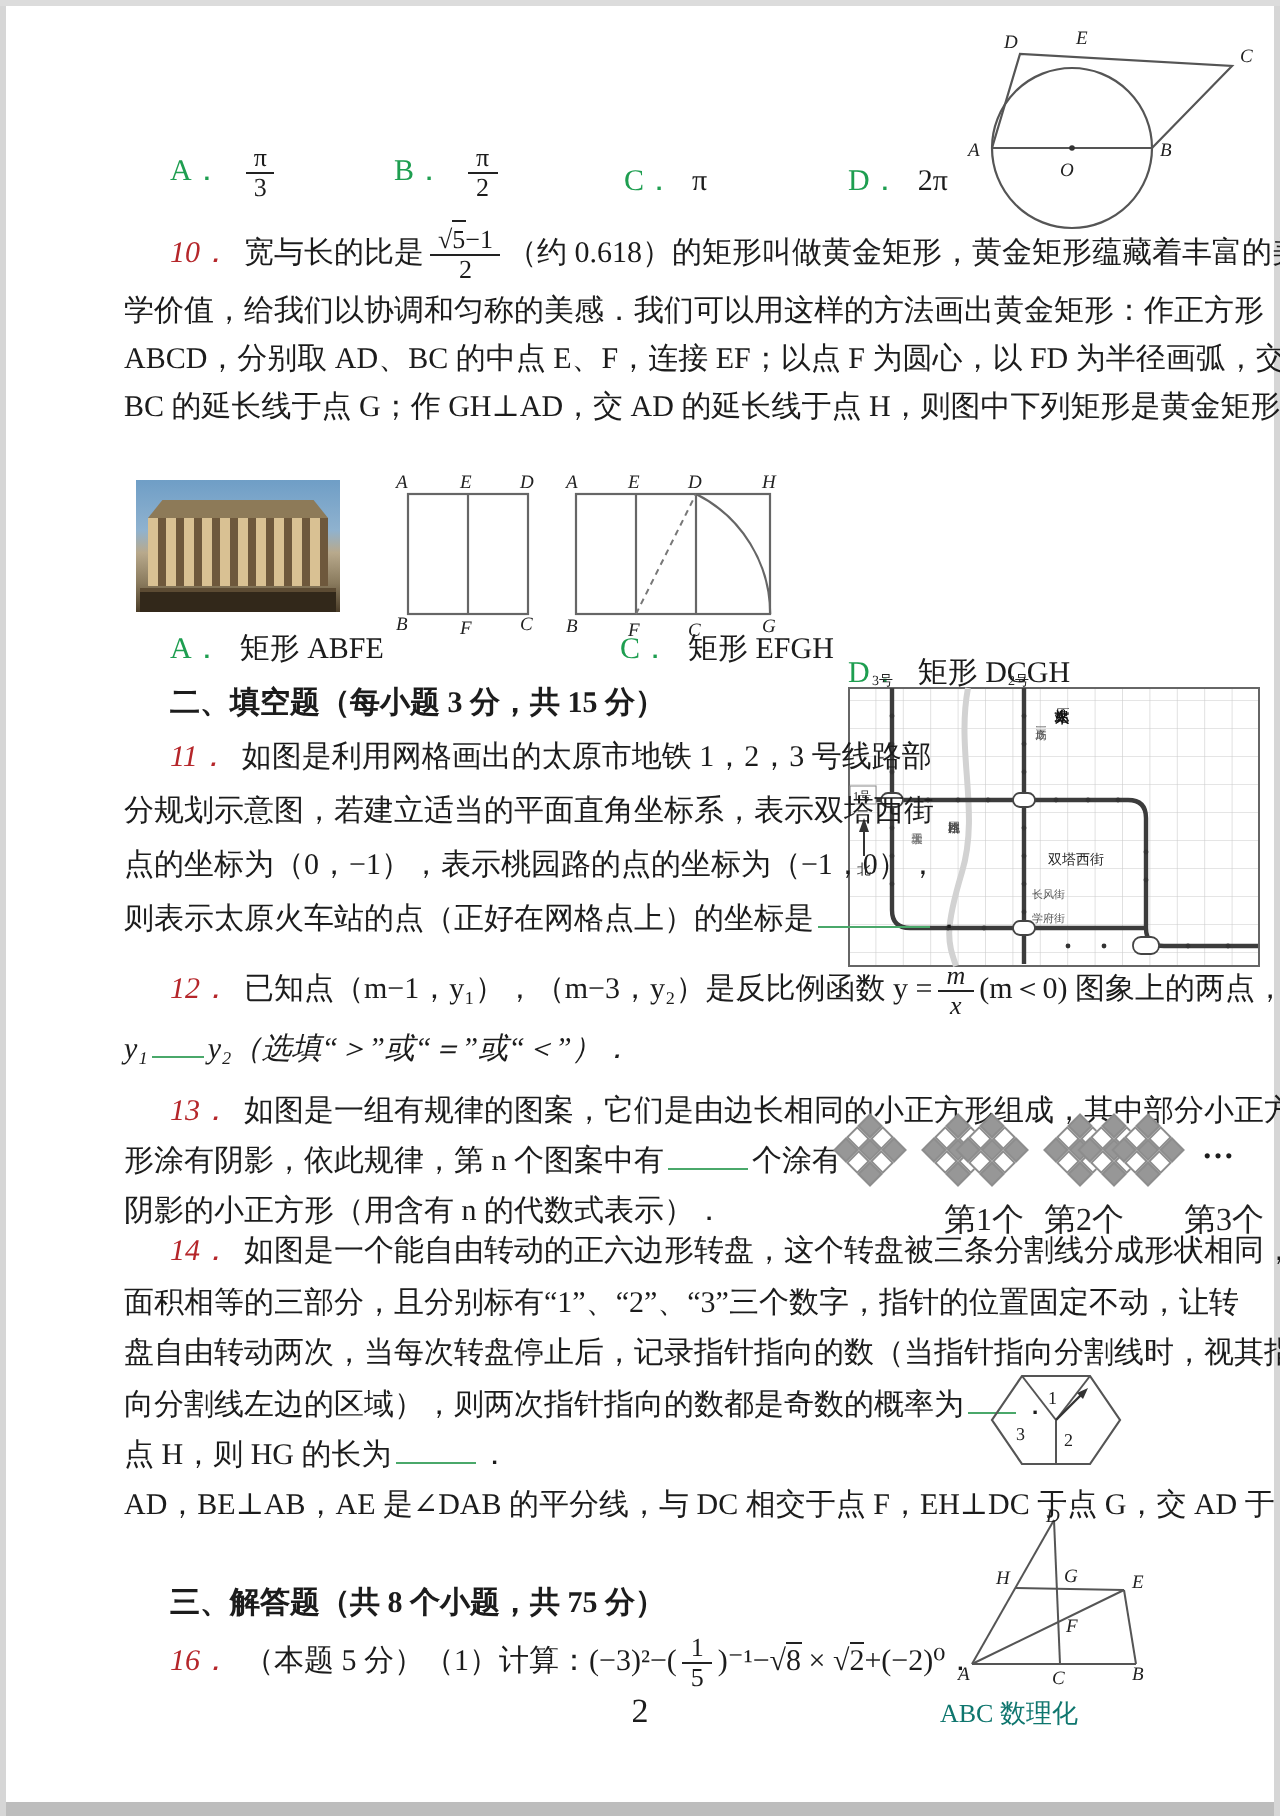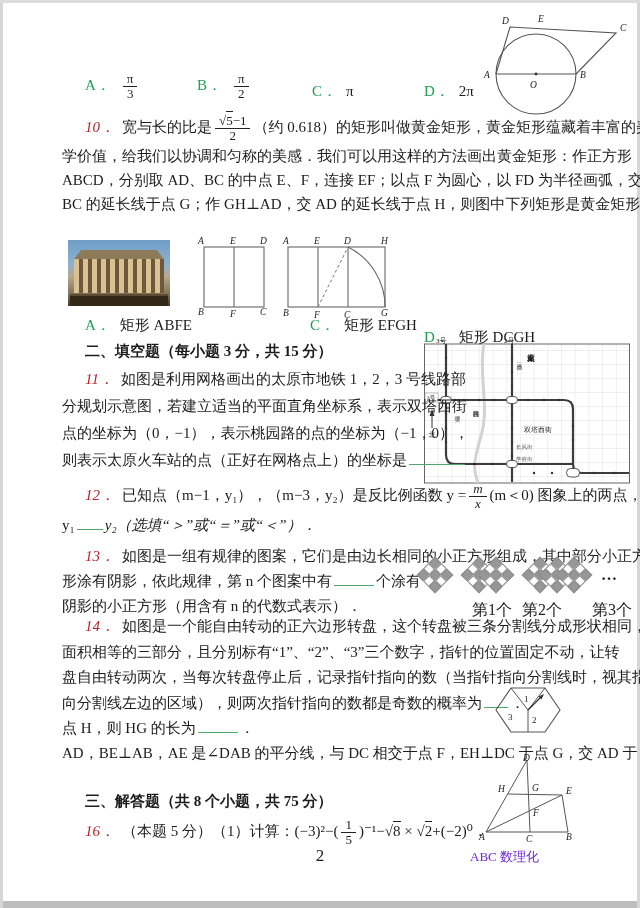--- a/index.html
+++ b/index.html
@@ -195,21 +195,21 @@
     <div class="ln" style="line-height:27px">
       <span>则表示太原火车站的点（正好在网格点上）的坐标是</span><span class="blank" style="width:56px"></span><span>．</span>
     </div>
   </div>
 
   <div class="abs" style="left:62px;top:478px;right:10px">
     <div class="ln" style="line-height:34px">
       <span class="qn indent">12．</span><span>已知点（m−1，y₁），（m−3，y₂）是反比例函数 y =</span><span class="frac"><span class="n">m</span><span class="d">x</span></span><span>(m＜0) 图象上的两点，则</span>
     </div>
     <div class="ln" style="line-height:27px">
-      <span style="">y₁</span><span class="blank" style="width:26px"></span><span style="font-style:italic">y₂（选填“＞”或“＝”或“＜”）．</span>
+      <span style="font-style:italic">y₁</span><span class="blank" style="width:26px"></span><span style="font-style:italic">y₂（选填“＞”或“＝”或“＜”）．</span>
     </div>
   </div>
 
   <div class="abs" style="left:62px;top:544px;width:360px">
     <div class="ln" style="line-height:25px">
       <span class="qn indent">13．</span><span>如图是一组有规律的图案，它们是由边长相同的小正方形组成，其中部分小正方</span>
     </div>
     <div class="ln" style="line-height:25px">
       <span>形涂有阴影，依此规律，第 n 个图案中有</span><span class="blank" style="width:40px"></span><span>个涂有</span>
     </div>
@@ -342,15 +342,15 @@
     <text class="ptlabel" x="88" y="86" font-size="8.5">B</text>
   </svg>
 
   <div class="abs sec" style="left:85px;top:792px">三、解答题（共 8 个小题，共 75 分）</div>
 
   <div class="abs ln" style="left:62px;top:814px;line-height:34px">
     <span class="qn indent">16．</span><span>（本题 5 分）（1）计算：</span><span class="math"><span>(−3)²−(</span><span class="frac up"><span class="n">1</span><span class="d">5</span></span><span>)⁻¹−</span><span>√</span><span class="rad">8</span><span> × </span><span>√</span><span class="rad">2</span><span>+(−2)⁰．</span></span>
   </div>
 
   <div class="abs" style="left:0;right:0;top:846;text-align:center;font-size:17px;top:846px">2</div>
-  <div class="abs" style="left:470px;top:848px;font-size:13px;color:#6d28d9">ABC 数理化</div>
+  <div class="abs" style="left:470px;top:848px;font-size:13px;color:#0f766e">ABC 数理化</div>
 
 </div>
 
 </body></html>

